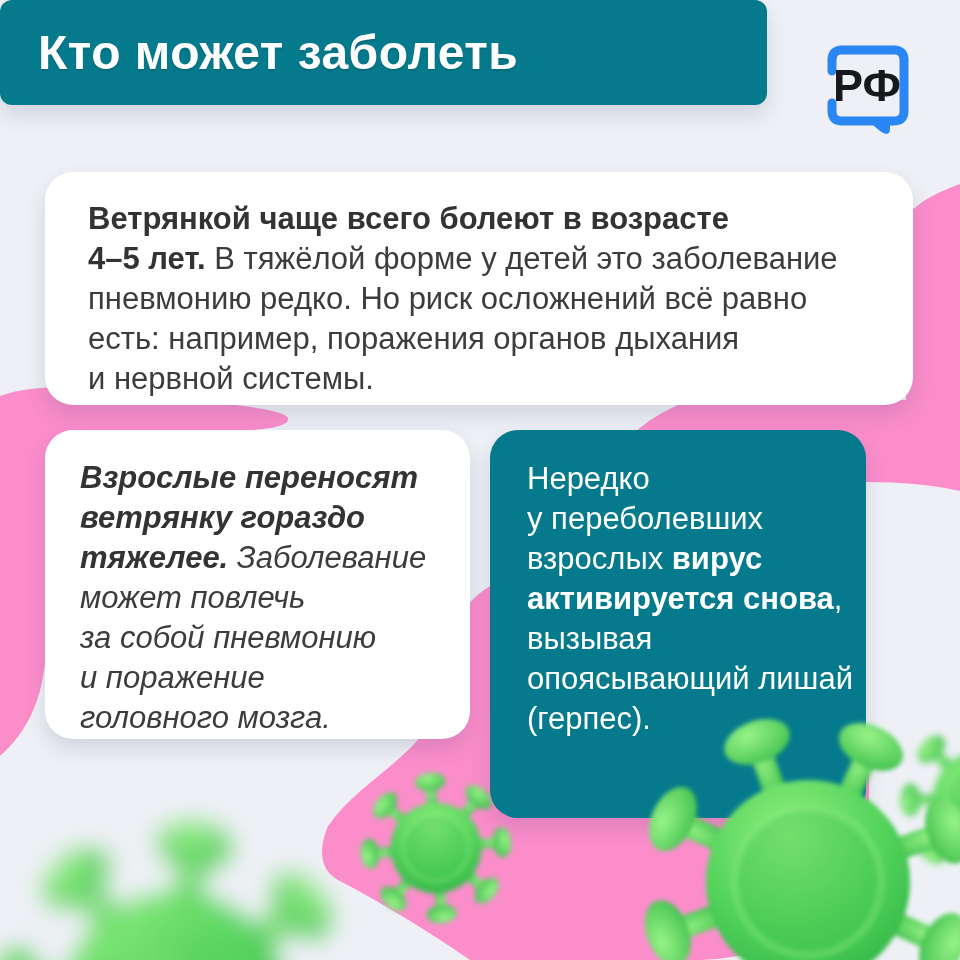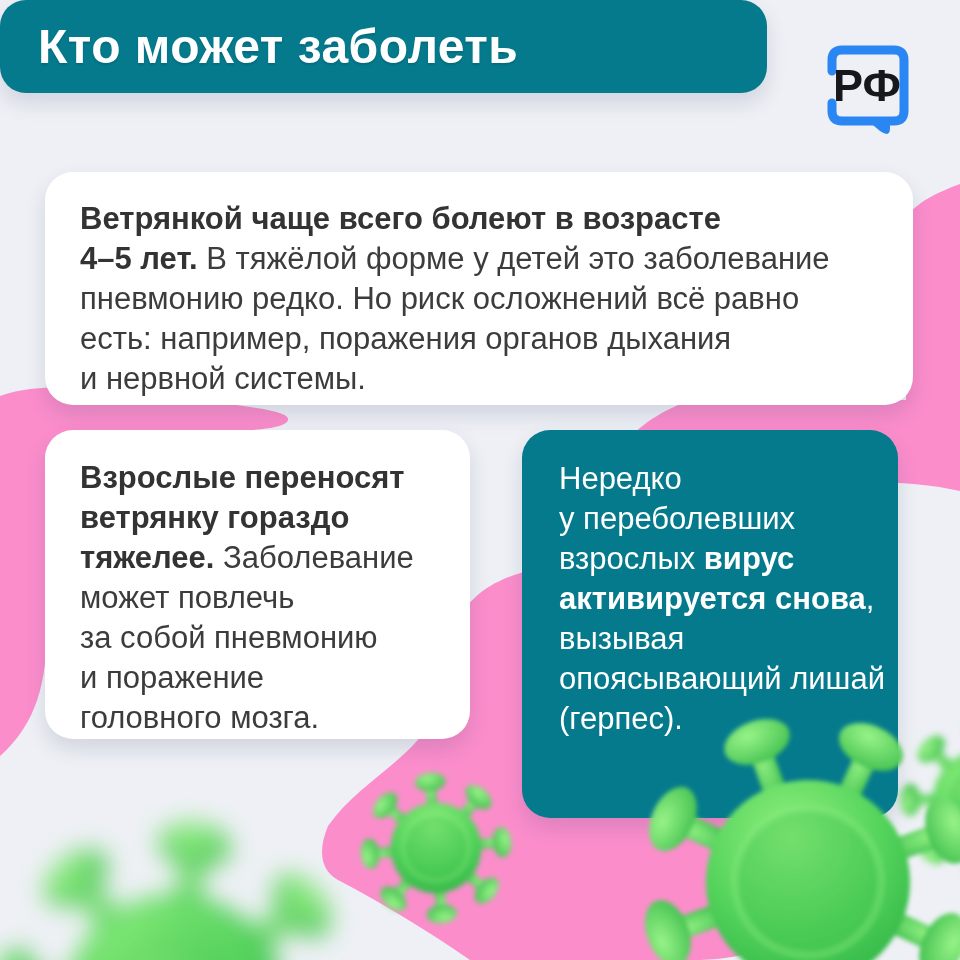--- a/index.html
+++ b/index.html
@@ -15,40 +15,40 @@
   }
   svg.layer{position:absolute;inset:0;width:960px;height:960px;pointer-events:none;}
   #bg-layer{z-index:0;}
   #fg-layer{z-index:6;}
   .pink{fill:var(--pink);}
 
   .card{position:absolute;border-radius:28px;}
   .shadow{box-shadow:0 10px 20px rgba(60,70,110,.16);}
 
   #header-card{
-    left:45px;top:43px;width:767px;height:93px;border-radius:26px;
+    left:45px;top:43px;width:767px;height:105px;border-radius:12px;
     background:var(--teal);z-index:2;
     display:flex;align-items:center;padding-left:38px;
   }
   #header-card h1{
     color:#fff;font-size:48px;font-weight:bold;letter-spacing:.5px;
     text-shadow:0 2px 2px rgba(0,0,0,.12);white-space:pre;
   }
 
   #logo{position:absolute;left:822px;top:41px;width:92px;height:98px;z-index:2;}
 
   #intro-card{left:45px;top:172px;width:868px;height:233px;background:var(--white);z-index:3;}
-  #adults-card{left:45px;top:430px;width:425px;height:309px;background:var(--white);z-index:3;}
-  #reactivation-card{left:490px;top:430px;width:376px;height:388px;background:var(--teal);z-index:3;margin-left:32px;}
+  #adults-card{left:45px;top:430px;width:425px;height:309px;background:var(--white);z-index:3;font-style:italic;}
+  #reactivation-card{left:490px;top:430px;width:376px;height:388px;background:var(--teal);z-index:3;}
 
   .body-text{
     white-space:pre;font-size:31px;line-height:40px;color:var(--text);
   }
   .body-text b{font-weight:bold;color:#333333;}
-  #intro-card .body-text{padding:27px 20px 0 35px;}
+  #intro-card .body-text{padding:27px 20px 0 35px;margin-left:8px;}
   #adults-card .body-text{padding:28px 10px 0 35px;}
   #reactivation-card .body-text{padding:29px 6px 0 37px;color:#fff;}
   #reactivation-card .body-text b{color:#fff;}
 </style>
 </head>
 <body>
 
 <svg id="bg-layer" class="layer" viewBox="0 0 960 960">
   <defs>
     <radialGradient id="bodyA" cx="38%" cy="30%" r="80%">

